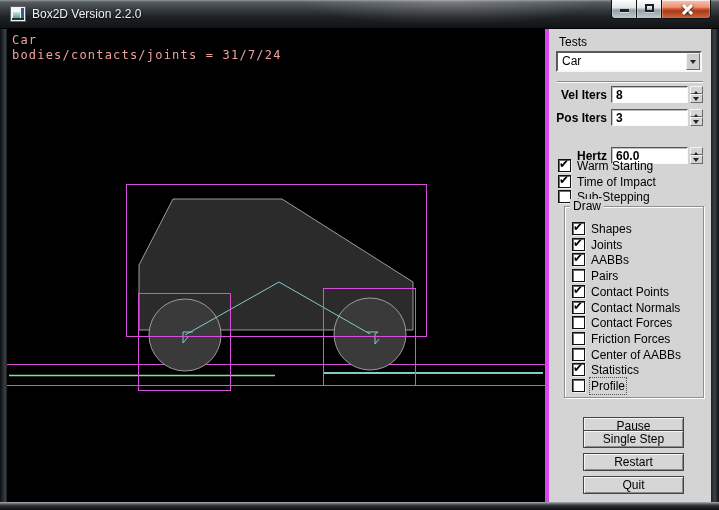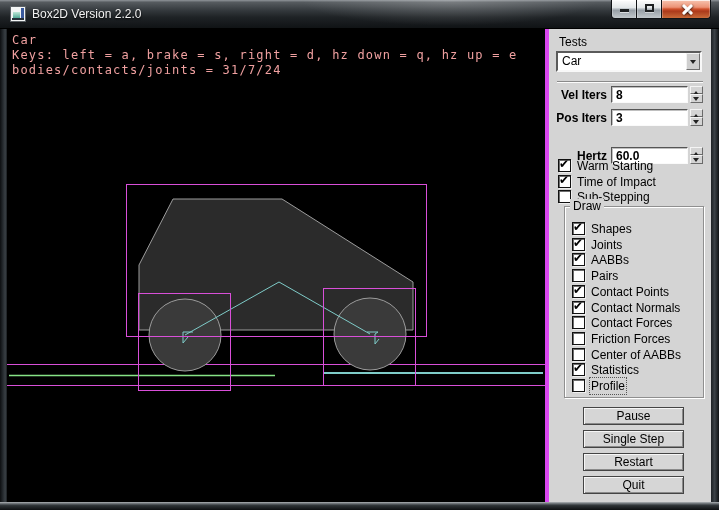--- a/index.html
+++ b/index.html
@@ -146,21 +146,21 @@
       <circle class="wheel" cx="363" cy="305" r="36"></circle>
 
       <polyline class="joint" points="178,306 272,253 363,305"></polyline>
       <polyline class="joint" points="186,303 176,303 176,314 181,308"></polyline>
       <polyline class="joint" points="360,303 371,303 368,305 368,315 372,310"></polyline>
 
       <rect class="aabb" x="119.5" y="155.5" width="300" height="152"></rect>
       <rect class="aabb" x="131.5" y="264.5" width="92" height="97"></rect>
       <rect class="aabb" x="316.5" y="259.5" width="92" height="97"></rect>
     </svg>
-    <div class="hud"><div>Car</div><div>Keys: left = a, brake = s, right = d, hz down = q, hz up = e</div><div>bodies/contacts/joints = 31/7/24</div></div>
+    <div class="hud"><div>Car</div><div>bodies/contacts/joints = 31/7/24</div></div>
   </div>
 
   <div class="panel">
     <div class="tests-label">Tests</div>
     <div class="combo">
       <span class="combo-value">Car</span>
       <span class="combo-arrow"></span>
     </div>
     <div class="hsep"></div>
 
@@ -277,19 +277,19 @@
           <div class="check-row" style="left: 7px; top: 172px;">
     <span class="checkbox">
               <span class="mark"></span>
             </span>
     <span class="check-label focused">Profile</span>
   </div>
         </div>
     </fieldset>
 
     <div id="panel-buttons">
-        <div class="push-button" style="top: 378px;">Pause</div>
+        <div class="push-button" style="top: 388px;">Pause</div>
         <div class="push-button" style="top: 401px;">Single Step</div>
         <div class="push-button" style="top: 424px;">Restart</div>
         <div class="push-button" style="top: 447px;">Quit</div>
       </div>
   </div>
 </div>
 
 </body></html>

